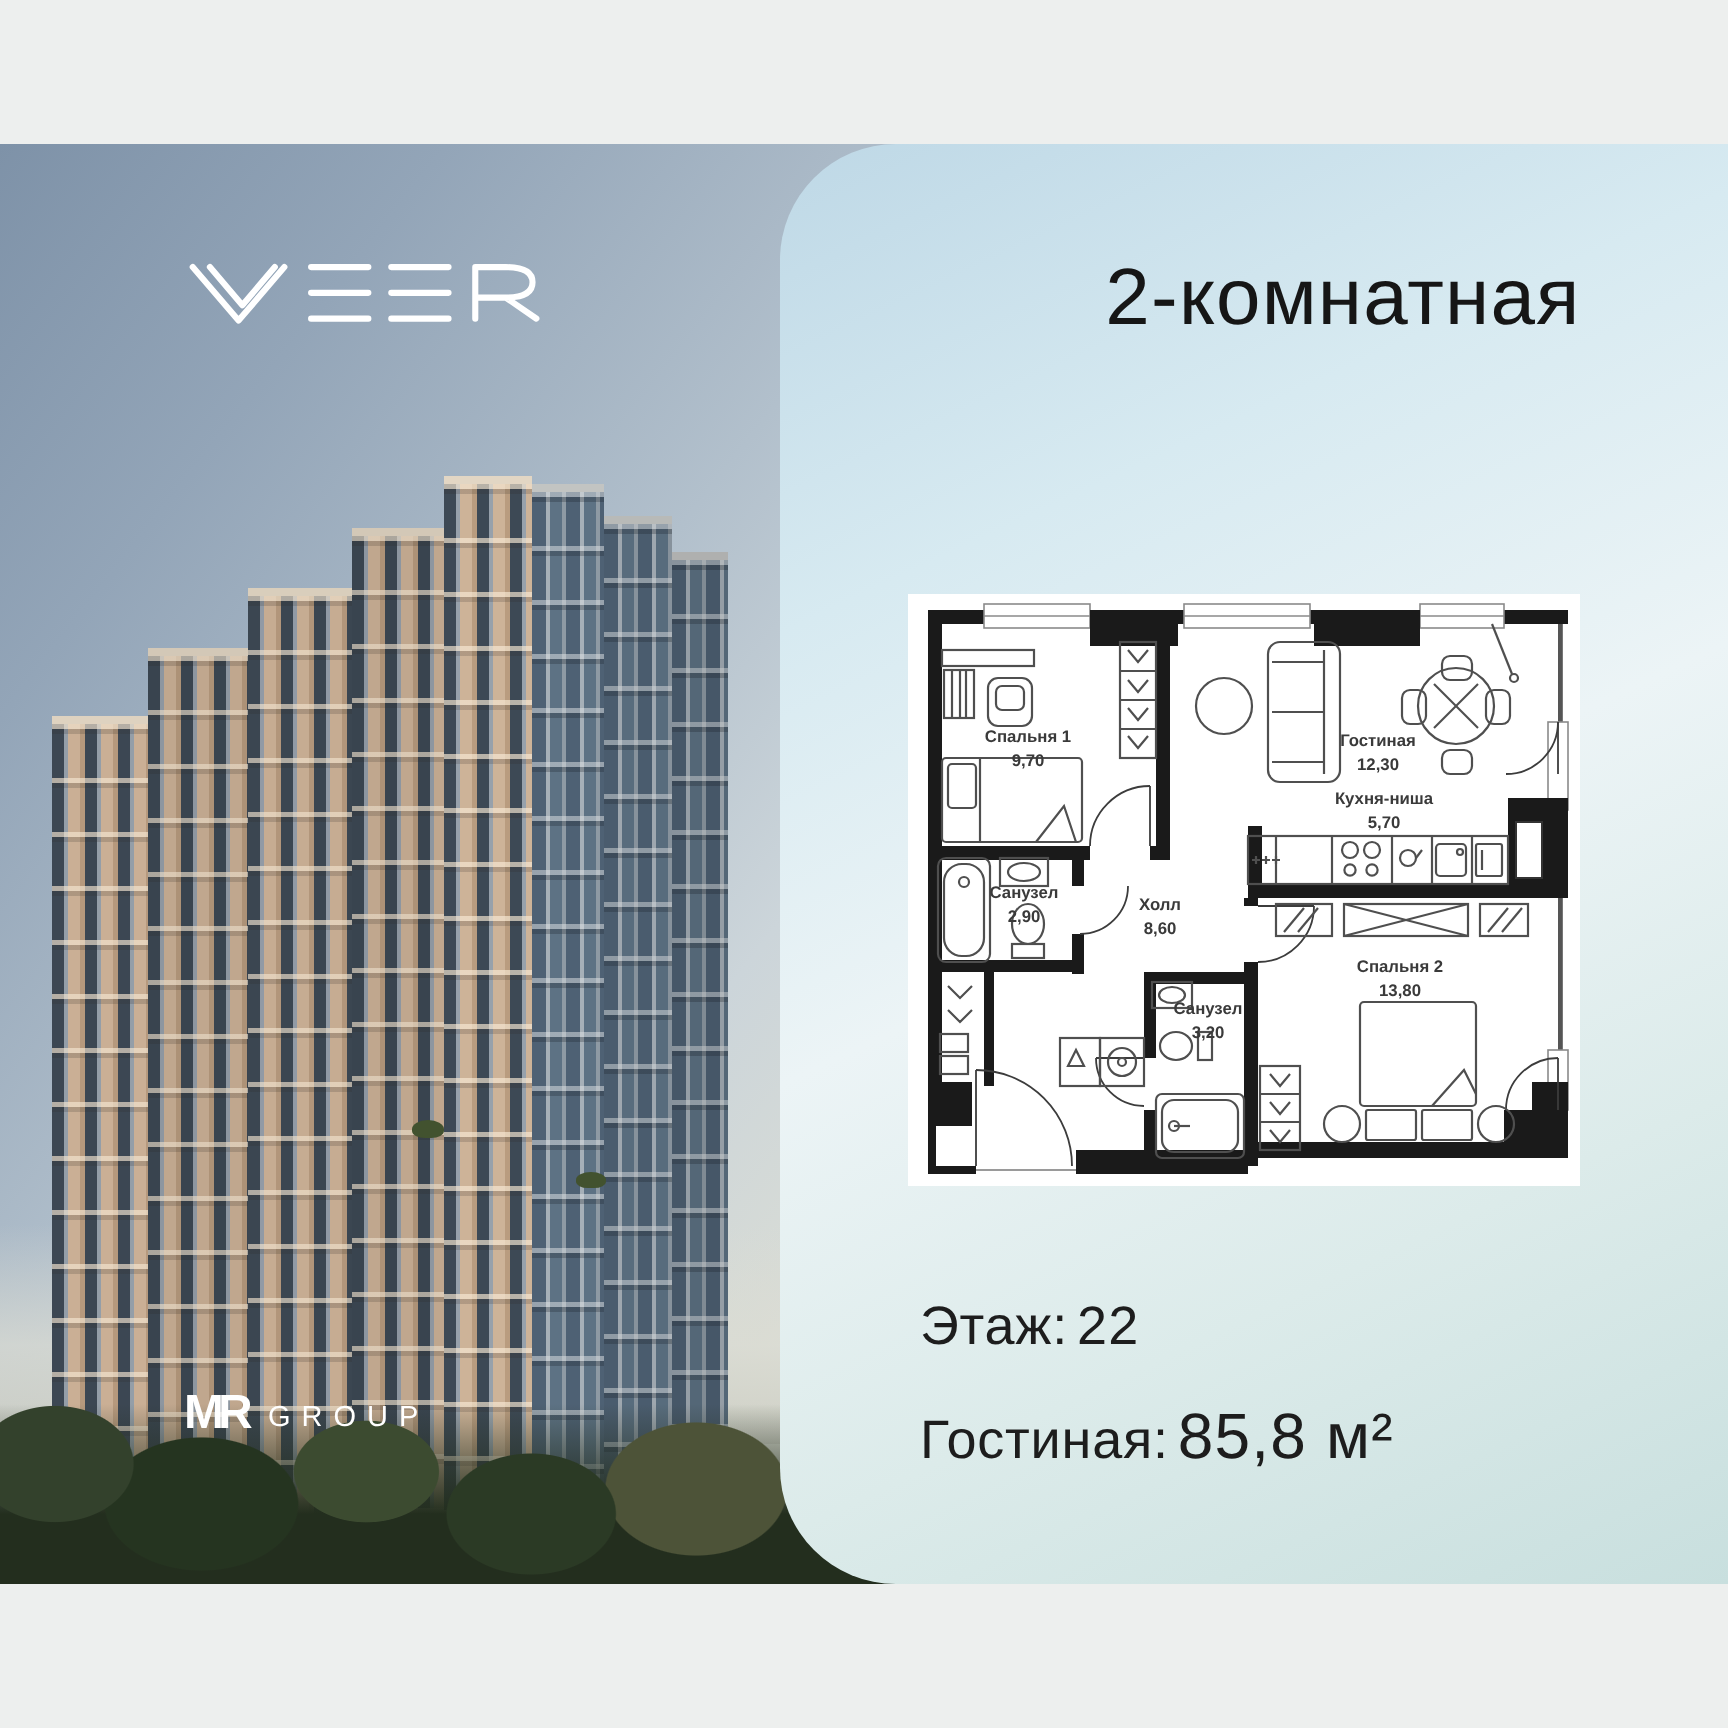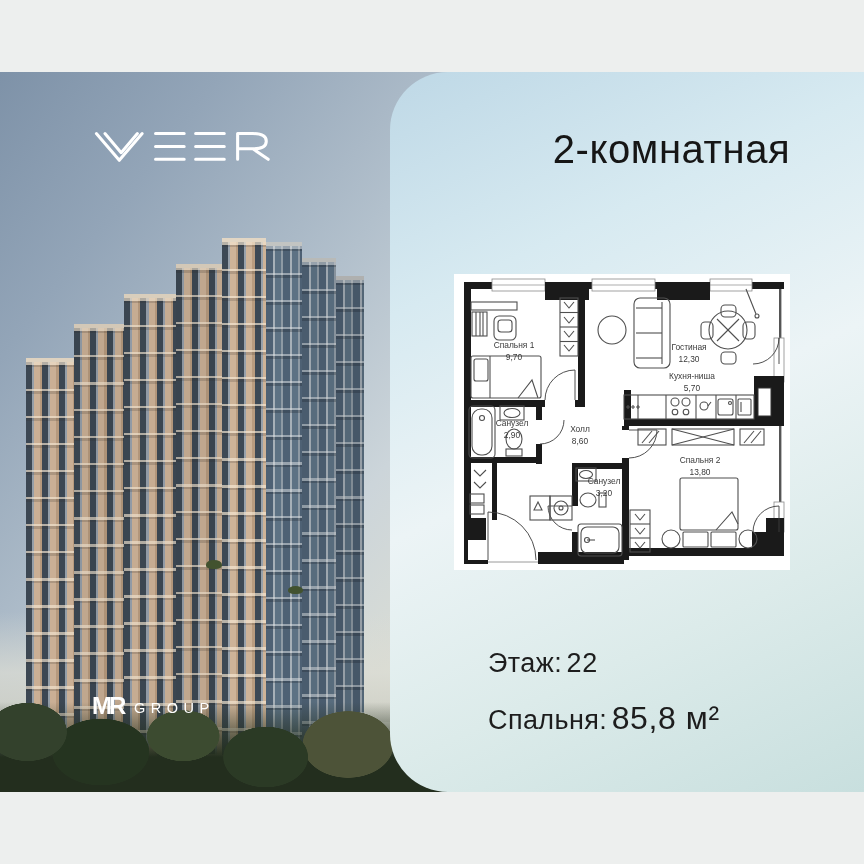--- a/index.html
+++ b/index.html
@@ -34,22 +34,22 @@
           radial-gradient(55px 40px at 93% 52%,#6f6442 60%,rgba(0,0,0,0) 61%),
           linear-gradient(180deg,rgba(34,45,30,0) 0 28%,#232e1e 72%);}
   .veer-logo{position:absolute;left:90px;top:52px;width:196px;height:42px;}
   .mr-logo{position:absolute;left:92px;top:620px;width:170px;height:30px;}
   
   .panel{position:absolute;left:390px;top:0;width:474px;height:720px;
          border-radius:58px 0 0 58px;
          background:linear-gradient(155deg,#bed8e6 0%,#d7eaf1 26%,#ecf4f6 50%,#dcebea 74%,#c8dfde 100%);}
   .title{position:absolute;left:0;top:54px;width:529px;text-align:center;
          font-size:40px;line-height:1.18;font-weight:300;letter-spacing:.6px;color:#161616;padding-left:17px;}
-  .plan-wrap{position:absolute;left:62px;top:200px;width:340px;height:300px;}
-  .detail{position:absolute;left:70px;color:#1d1d1d;font-weight:300;margin-left:28px;}
+  .plan-wrap{position:absolute;left:62px;top:223px;width:340px;height:300px;font-weight:bold;}
+  .detail{position:absolute;left:70px;color:#1d1d1d;font-weight:300;}
   .detail .lbl{font-size:27px;letter-spacing:.4px;}
   .detail .val{font-size:27px;letter-spacing:.6px;}
   .detail.area-row .val{font-size:32px;}
   .floor-row{top:576px;}
   .area-row{top:628px;}
   
   .plan-wrap svg{display:block;}
   .wall{fill:#1a1a1a;stroke:none;}
   .win{fill:#ffffff;stroke:#8a8a8a;stroke-width:.8;}
   .gap{fill:#ffffff;stroke:none;}
@@ -290,18 +290,18 @@
             <text class="rlabel" x="248" y="203">13,80</text>
           </g>
         </svg>
       </div>
 
       <div class="detail floor-row">
         <span class="lbl">Этаж:</span>
         <span class="val">22</span>
       </div>
       <div class="detail area-row">
-        <span class="lbl">Спальня:</span>
+        <span class="lbl">Гостиная:</span>
         <span class="val">85,8 м²</span>
       </div>
     </div>
   </div>
 </div>
 
 </body></html>

